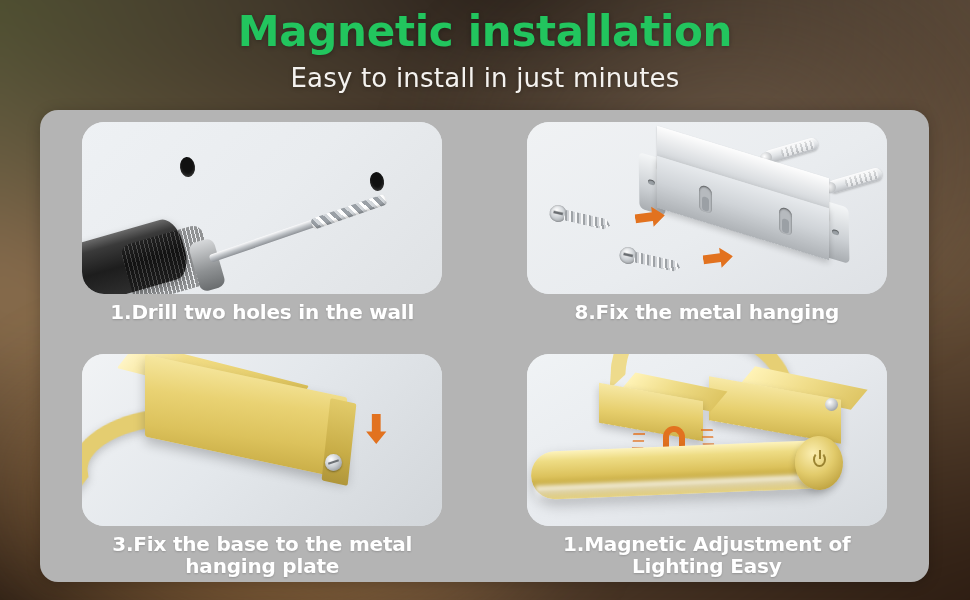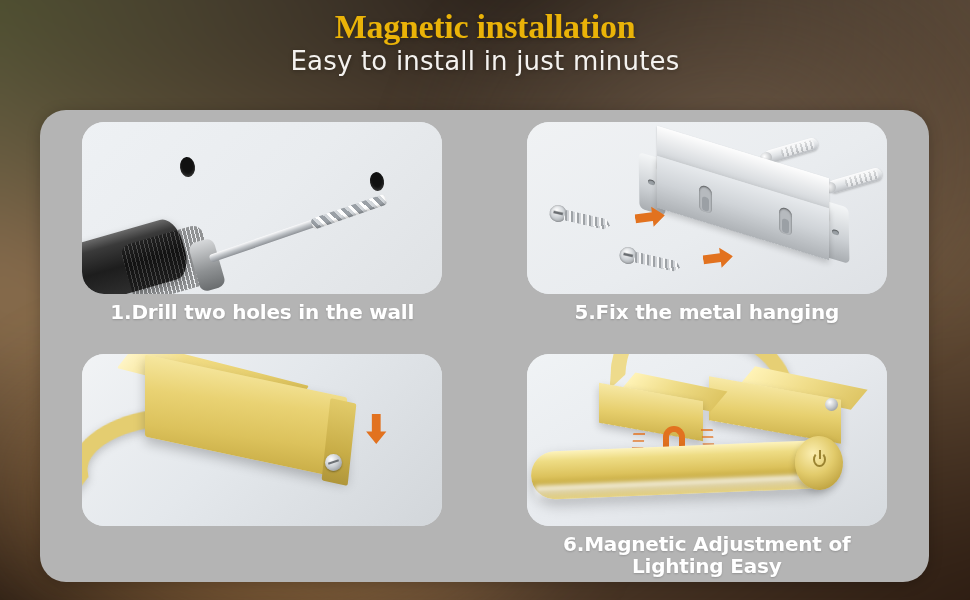--- a/index.html
+++ b/index.html
@@ -29,37 +29,36 @@
   }
   .bg-warm {
     background:
       radial-gradient(45% 40% at 30% 78%, rgba(196,138,72,0.55) 0%, rgba(196,138,72,0) 70%),
       radial-gradient(40% 45% at 72% 30%, rgba(150,126,103,0.4) 0%, rgba(150,126,103,0) 72%);
     filter: blur(34px);
   }
   
   .head { position: absolute; left: 0; right: 0; top: 8px; text-align: center; }
   .title {
-    font-size: 34px; font-weight: bold; color: #eab308;
+    font-size: 42px; font-weight: bold; color: #22c55e;
     letter-spacing: -0.3px; line-height: 1.12;
     text-shadow: 0 1px 5px rgba(0,0,0,0.30);
-    font-family: Liberation Serif, serif;
   }
   .subtitle {
-    margin-top: 0;
+    margin-top: 8px;
     font-size: 26px; font-weight: normal; color: #f4f2ef;
     letter-spacing: 0.2px;
     text-shadow: 0 1px 4px rgba(0,0,0,0.28);
   }
   
   .panel {
     position: absolute; left: 40px; top: 110px;
     width: 889px; height: 472px;
     background: #b4b4b4;
-    border-radius: 26px;
+    border-radius: 18px;
     box-shadow: 0 2px 14px rgba(0,0,0,0.22);
   }
   .grid {
     position: absolute; inset: 0;
     display: grid;
     grid-template-columns: 1fr 1fr;
     grid-template-rows: 1fr 1fr;
   }
   .cell { position: relative; display: flex; flex-direction: column; align-items: center; }
   .card {
@@ -450,33 +449,37 @@
             <div class="thread"></div>
           </div>
           <div class="screw scr2">
             <div class="head"></div>
             <div class="thread"></div>
           </div>
           <div class="arrow-r arw1"></div>
           <div class="arrow-r arw2"></div>
         </div>
         <div class="caption">
-          <div>5.Fix the metal hanging</div>
+          <div>8.Fix the metal hanging</div>
         </div>
       </div>
 
       <div class="cell">
         <div class="card">
           <div class="wall3"></div>
           <div class="arm3"></div>
           <div class="base-top"></div>
           <div class="base-front"></div>
           <div class="base-side"></div>
           <div class="base-screw"></div>
           <div class="arrow-d arw3"></div>
+        </div>
+        <div class="caption">
+          <div>3.Fix the base to the metal</div>
+          <div>hanging plate</div>
         </div>
       </div>
 
       <div class="cell">
         <div class="card">
           <div class="wall4"></div>
           <div class="arm4"></div>
           <div class="arm4b"></div>
           <div class="bar-top"></div>
           <div class="bar-front"></div>
@@ -487,20 +490,20 @@
           <div class="wave wv2"></div>
           <div class="magnet"></div>
           <div class="mag-arrow ma1"></div>
           <div class="mag-arrow ma2"></div>
           <div class="lamp-tube"></div>
           <div class="lamp-glow"></div>
           <div class="lamp-cap"></div>
           <div class="power-icon"></div>
         </div>
         <div class="caption">
-          <div>6.Magnetic Adjustment of</div>
+          <div>1.Magnetic Adjustment of</div>
           <div>Lighting Easy</div>
         </div>
       </div>
 
     </div>
   </div>
 </div>
 
 </body></html>

